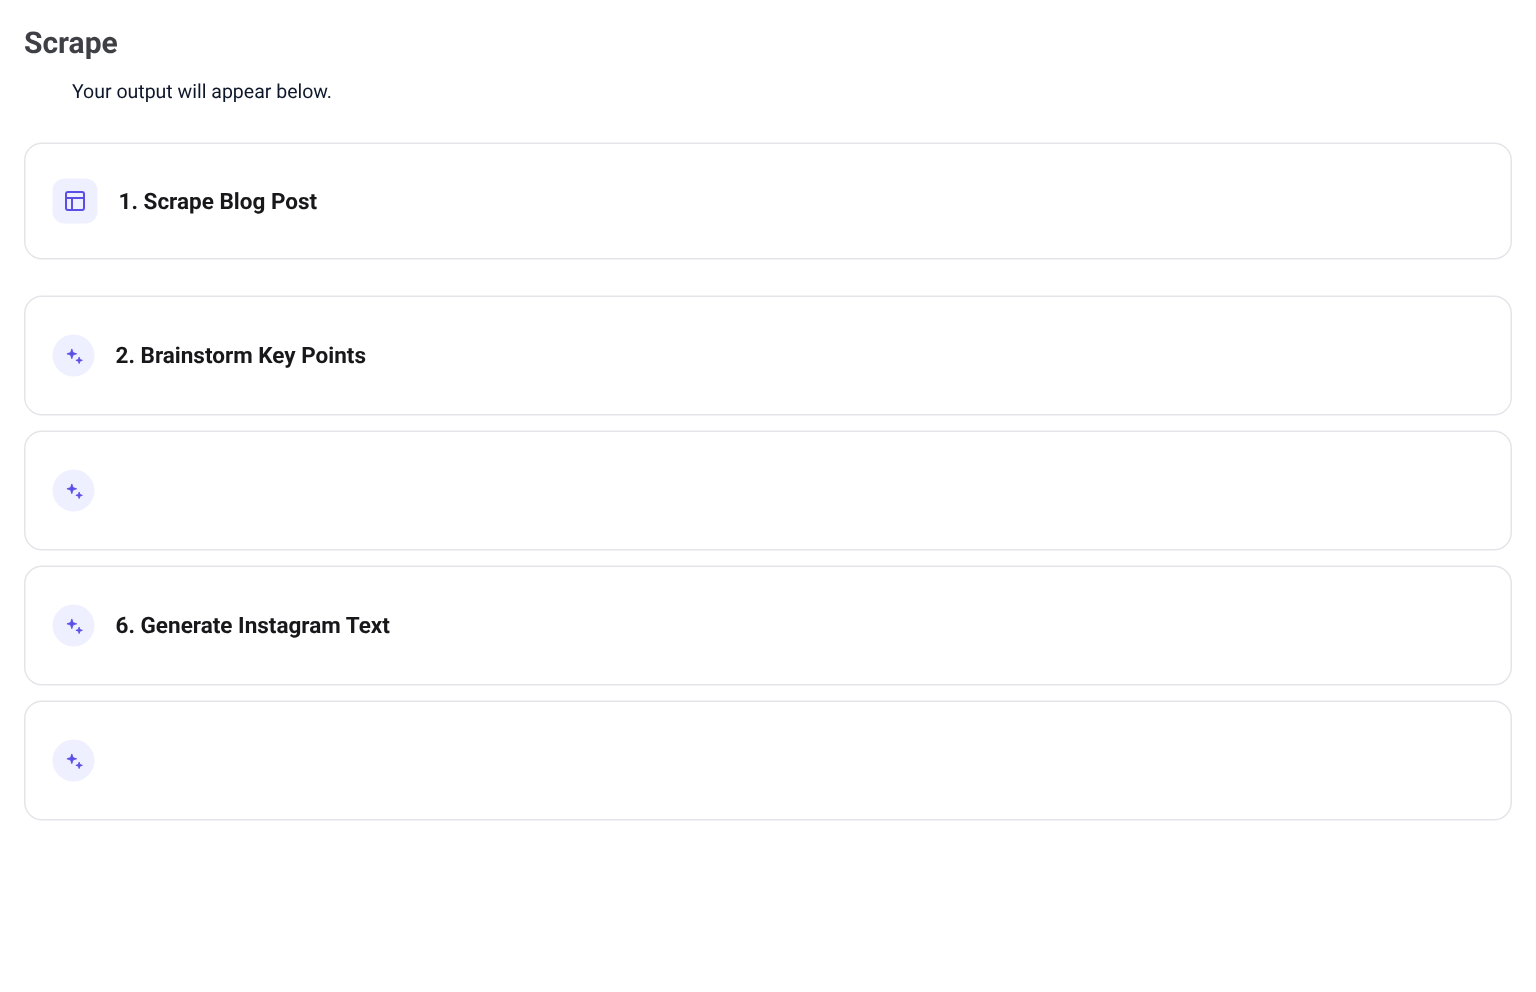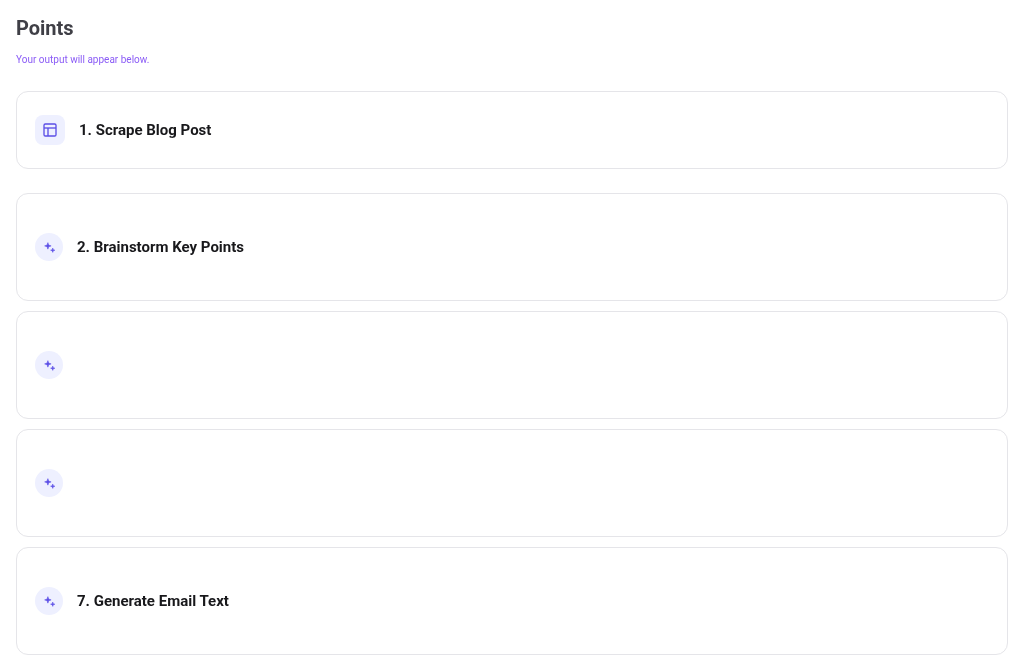--- a/index.html
+++ b/index.html
@@ -13,33 +13,34 @@
       padding: 16px;
       width: 1024px;
     }
     .results-title {
       font-size: 20px;
       font-weight: 700;
       color: #3f3f46;
       margin-bottom: 14px;
     }
     .results-subtitle {
-      font-size: 10px;
-      color: #8b5cf6;
+      font-size: 13px;
+      color: #0f172a;
       margin-bottom: 26px;
+      margin-left: 32px;
     }
     .steps-list {
       display: flex;
       flex-direction: column;
       gap: 10px;
     }
     .step-item {
       border: 1px solid #e5e5e9;
       border-radius: 12px;
-      padding: 39px 18px;
+      padding: 25px 18px;
       display: flex;
       align-items: center;
       gap: 14px;
       cursor: pointer;
       background: #fff;
     }
     .step-item.first {
       padding: 23px 18px;
       margin-bottom: 14px;
     }
@@ -73,21 +74,21 @@
     }
     .step-label {
       font-size: 15px;
       font-weight: 700;
       color: #18181b;
     }
   </style>
 </head>
 <body>
 
-<h2 class="results-title">Points</h2>
+<h2 class="results-title">Scrape</h2>
 <p class="results-subtitle">Your output will appear below.</p>
 
 <div class="steps-list">
 
   <div class="step-item first">
     <span class="step-icon first-icon">
       <svg viewBox="0 0 24 24">
           <rect x="3" y="3" width="18" height="18" rx="2"></rect>
           <line x1="3" y1="9" x2="21" y2="9"></line>
           <line x1="9" y1="9" x2="9" y2="21"></line>
@@ -117,25 +118,25 @@
   </div>
 
 
   <div class="step-item">
     <span class="step-icon">
       <svg viewBox="0 0 24 24" stroke="none">
           <path d="M9 3l1.5 4.5L15 9l-4.5 1.5L9 15l-1.5-4.5L3 9l4.5-1.5L9 3z"></path>
           <path d="M18 13l1 3 3 1-3 1-1 3-1-3-3-1 3-1 1-3z"></path>
         </svg>
     </span>
+    <span class="step-label">6. Generate Instagram Text</span>
   </div>
 
   <div class="step-item">
     <span class="step-icon">
       <svg viewBox="0 0 24 24" stroke="none">
           <path d="M9 3l1.5 4.5L15 9l-4.5 1.5L9 15l-1.5-4.5L3 9l4.5-1.5L9 3z"></path>
           <path d="M18 13l1 3 3 1-3 1-1 3-1-3-3-1 3-1 1-3z"></path>
         </svg>
     </span>
-    <span class="step-label">7. Generate Email Text</span>
   </div>
 
 </div>
 
 </body></html>

